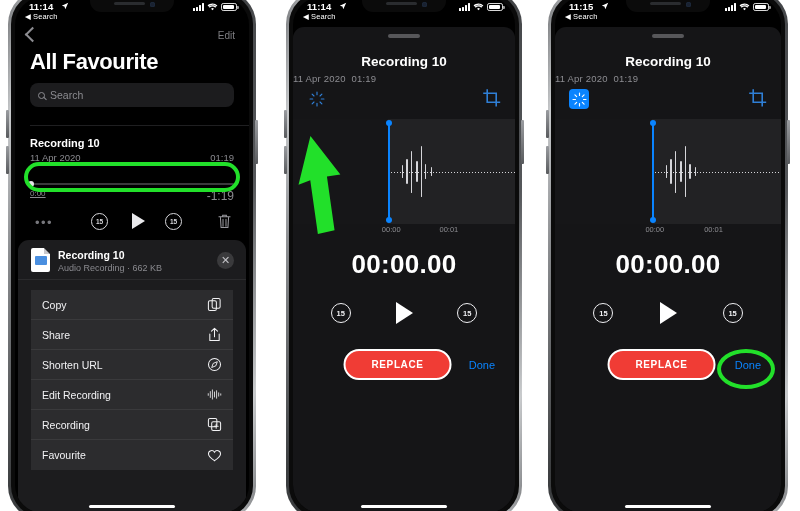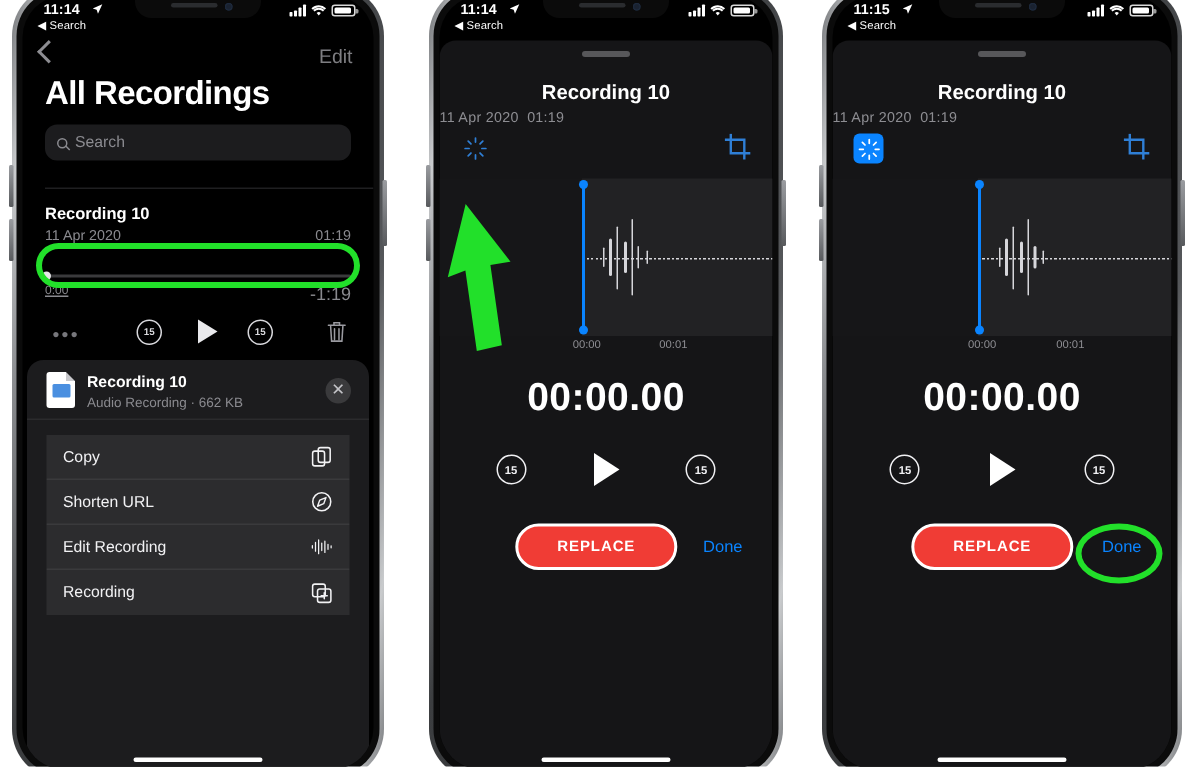--- a/index.html
+++ b/index.html
@@ -88,21 +88,21 @@
 
   
   .p1-nav { position: absolute; top: 30px; left: 0; right: 0; height: 24px; }
   .p1-back {
     position: absolute; left: 12px; top: 2px; width: 11px; height: 11px;
     border-left: 2px solid #8d8d92; border-bottom: 2px solid #8d8d92;
     transform: rotate(45deg);
   }
   .p1-edit {
     position: absolute; right: 14px; top: 3px;
-    color: #7e7e82; font-size: 13px;
+    color: #7e7e82; font-size: 10px;
   }
   .p1-title {
     position: absolute; top: 52px; left: 15px;
     color: #fff; font-size: 22px; font-weight: bold; letter-spacing: -.4px;
   }
   .p1-search {
     position: absolute; top: 86px; left: 15px; right: 15px; height: 24px;
     background: #1c1c1e; border-radius: 8px;
     display: flex; align-items: center; padding: 0 8px; gap: 5px;
   }
@@ -256,21 +256,21 @@
                 <i></i>
               </div>
           </div>
         </div>
 
         <div class="p1-nav">
           <div class="p1-back"></div>
           <div class="p1-edit">Edit</div>
         </div>
 
-        <div class="p1-title">All Recordings</div>
+        <div class="p1-title">All Favourite</div>
 
         <div class="p1-search">
           <div class="mag"></div>
           <span>Search</span>
         </div>
 
         <div class="p1-sep" style="top:128px;"></div>
         <div class="p1-rec-name">Recording 10</div>
         <div class="p1-rec-date">11 Apr 2020</div>
         <div class="p1-rec-dur">01:19</div>
@@ -309,40 +309,52 @@
 
           <div class="menu">
             <div class="menu-row">
               <span class="lab">Copy</span>
               <svg class="mi" viewBox="0 0 16 16">
                   <rect x="1.5" y="4" width="8.5" height="10.5" rx="1.6" stroke="#f2f2f4" stroke-width="1.1" fill="none"></rect>
                   <rect x="5.5" y="1.5" width="8.5" height="10.5" rx="1.6" stroke="#f2f2f4" stroke-width="1.1" fill="none"></rect>
                 </svg>
             </div>
             <div class="menu-row">
+              <span class="lab">Share</span>
+              <svg class="mi" viewBox="0 0 16 16">
+                  <path d="M8 1.5v9M4.8 4.5 8 1.4l3.2 3.1M3 7.5v6.8h10V7.5" stroke="#f2f2f4" stroke-width="1.1" fill="none" stroke-linecap="round" stroke-linejoin="round"></path>
+                </svg>
+            </div>
+            <div class="menu-row">
               <span class="lab">Shorten URL</span>
               <svg class="mi" viewBox="0 0 16 16">
                   <circle cx="8" cy="8" r="6.4" stroke="#f2f2f4" stroke-width="1.1" fill="none"></circle>
                   <path d="M11 5 6.6 6.8 5 11.2 9.4 9.4z" stroke="#f2f2f4" stroke-width="1" fill="none" stroke-linejoin="round"></path>
                 </svg>
             </div>
             <div class="menu-row">
               <span class="lab">Edit Recording</span>
               <svg class="mi" viewBox="0 0 18 14">
                   <g stroke="#f2f2f4" stroke-width="1" stroke-linecap="round">
                     <path d="M1.5 6v2M4 3.5v7M6.5 1.5v11M9 4v6M11.5 2.5v9M14 5v4M16.5 6.2v1.6"></path>
                   </g>
                 </svg>
             </div>
             <div class="menu-row">
               <span class="lab">Recording</span>
               <svg class="mi" viewBox="0 0 16 16">
                   <rect x="1.5" y="1.5" width="9" height="9" rx="1.6" stroke="#f2f2f4" stroke-width="1.1" fill="none"></rect>
                   <rect x="5" y="5" width="9.5" height="9.5" rx="1.6" stroke="#f2f2f4" stroke-width="1.1" fill="none"></rect>
                   <path d="M9.8 7.6v4.3M7.6 9.8h4.3" stroke="#f2f2f4" stroke-width="1.1" stroke-linecap="round"></path>
+                </svg>
+            </div>
+            <div class="menu-row">
+              <span class="lab">Favourite</span>
+              <svg class="mi" viewBox="0 0 16 16">
+                  <path d="M8 13.6C4.2 10.8 1.6 8.9 1.6 6.3A3.4 3.4 0 0 1 8 4.5a3.4 3.4 0 0 1 6.4 1.8c0 2.6-2.6 4.5-6.4 7.3z" stroke="#f2f2f4" stroke-width="1.1" fill="none"></path>
                 </svg>
             </div>
           </div>
         </div>
 
         <div class="hl-rect" style="left:9px; right:9px; top:165px; height:30px;"></div>
 
         <div class="home-ind"></div>
       </div>
     </div>

